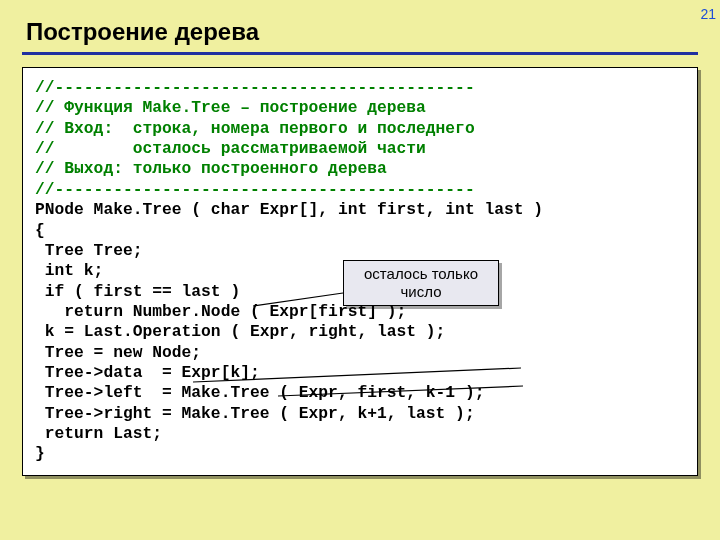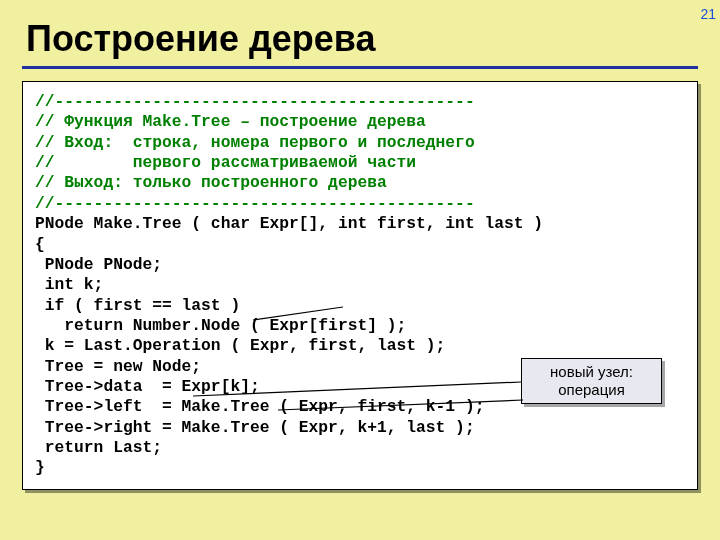--- a/index.html
+++ b/index.html
@@ -13,21 +13,21 @@
     overflow: hidden;
   }
   .slide-number {
     position: absolute;
     top: 6px;
     right: 4px;
     font-size: 14px;
     color: #1d4ed8;
   }
   .title {
-    font-size: 36px;
+    font-size: 24px;
     font-weight: bold;
     color: #000;
     padding: 18px 0 6px 26px;
   }
   .rule {
     border: none;
     border-top: 3px solid #2030a0;
     margin: 0 22px 12px 22px;
   }
   .codebox {
@@ -69,34 +69,34 @@
 <body>
 
 <div class="slide-number">21</div>
 
 <div class="title">Построение дерева</div>
 <hr class="rule">
 
 <div class="codebox"><span class="green">//-------------------------------------------</span>
 <span class="green">// Функция Make.Tree – построение дерева</span>
 <span class="green">// Вход:  строка, номера первого и последнего</span>
-<span class="green">//        первого рассматриваемой части</span>
+<span class="green">//        осталось рассматриваемой части</span>
 <span class="green">// Выход: только построенного дерева</span>
 <span class="green">//-------------------------------------------</span>
 <span>PNode Make.Tree ( char Expr[], int first, int last )</span>
 <span>{</span>
-<span> PNode PNode;</span>
+<span> Tree Tree;</span>
 <span> int k;</span>
 <span> if ( first == last )</span>
 <span>   return Number.Node ( Expr[first] );</span>
-<span> k = Last.Operation ( Expr, first, last );</span>
+<span> k = Last.Operation ( Expr, right, last );</span>
 <span> Tree = new Node;</span>
 <span> Tree-&gt;data  = Expr[k];</span>
 <span> Tree-&gt;left  = Make.Tree ( Expr, first, k-1 );</span>
 <span> Tree-&gt;right = Make.Tree ( Expr, k+1, last );</span>
 <span> return Last;</span>
-<span>}</span><div class="callout callout2">новый узел: операция</div><svg class="connector" style="top:220px;left:230px;width:95px;height:20px">
+<span>}</span><div class="callout callout1">осталось только число</div><svg class="connector" style="top:220px;left:230px;width:95px;height:20px">
     <line x1="90" y1="5" x2="0" y2="18" stroke="#000" stroke-width="1.2"></line>
   </svg><svg class="connector" style="top:300px;left:170px;width:330px;height:20px">
     <line x1="328" y1="0" x2="0" y2="14" stroke="#000" stroke-width="1.2"></line>
   </svg><svg class="connector" style="top:318px;left:255px;width:250px;height:12px">
     <line x1="245" y1="0" x2="0" y2="10" stroke="#000" stroke-width="1.2"></line>
   </svg></div>
 
 </body></html>

